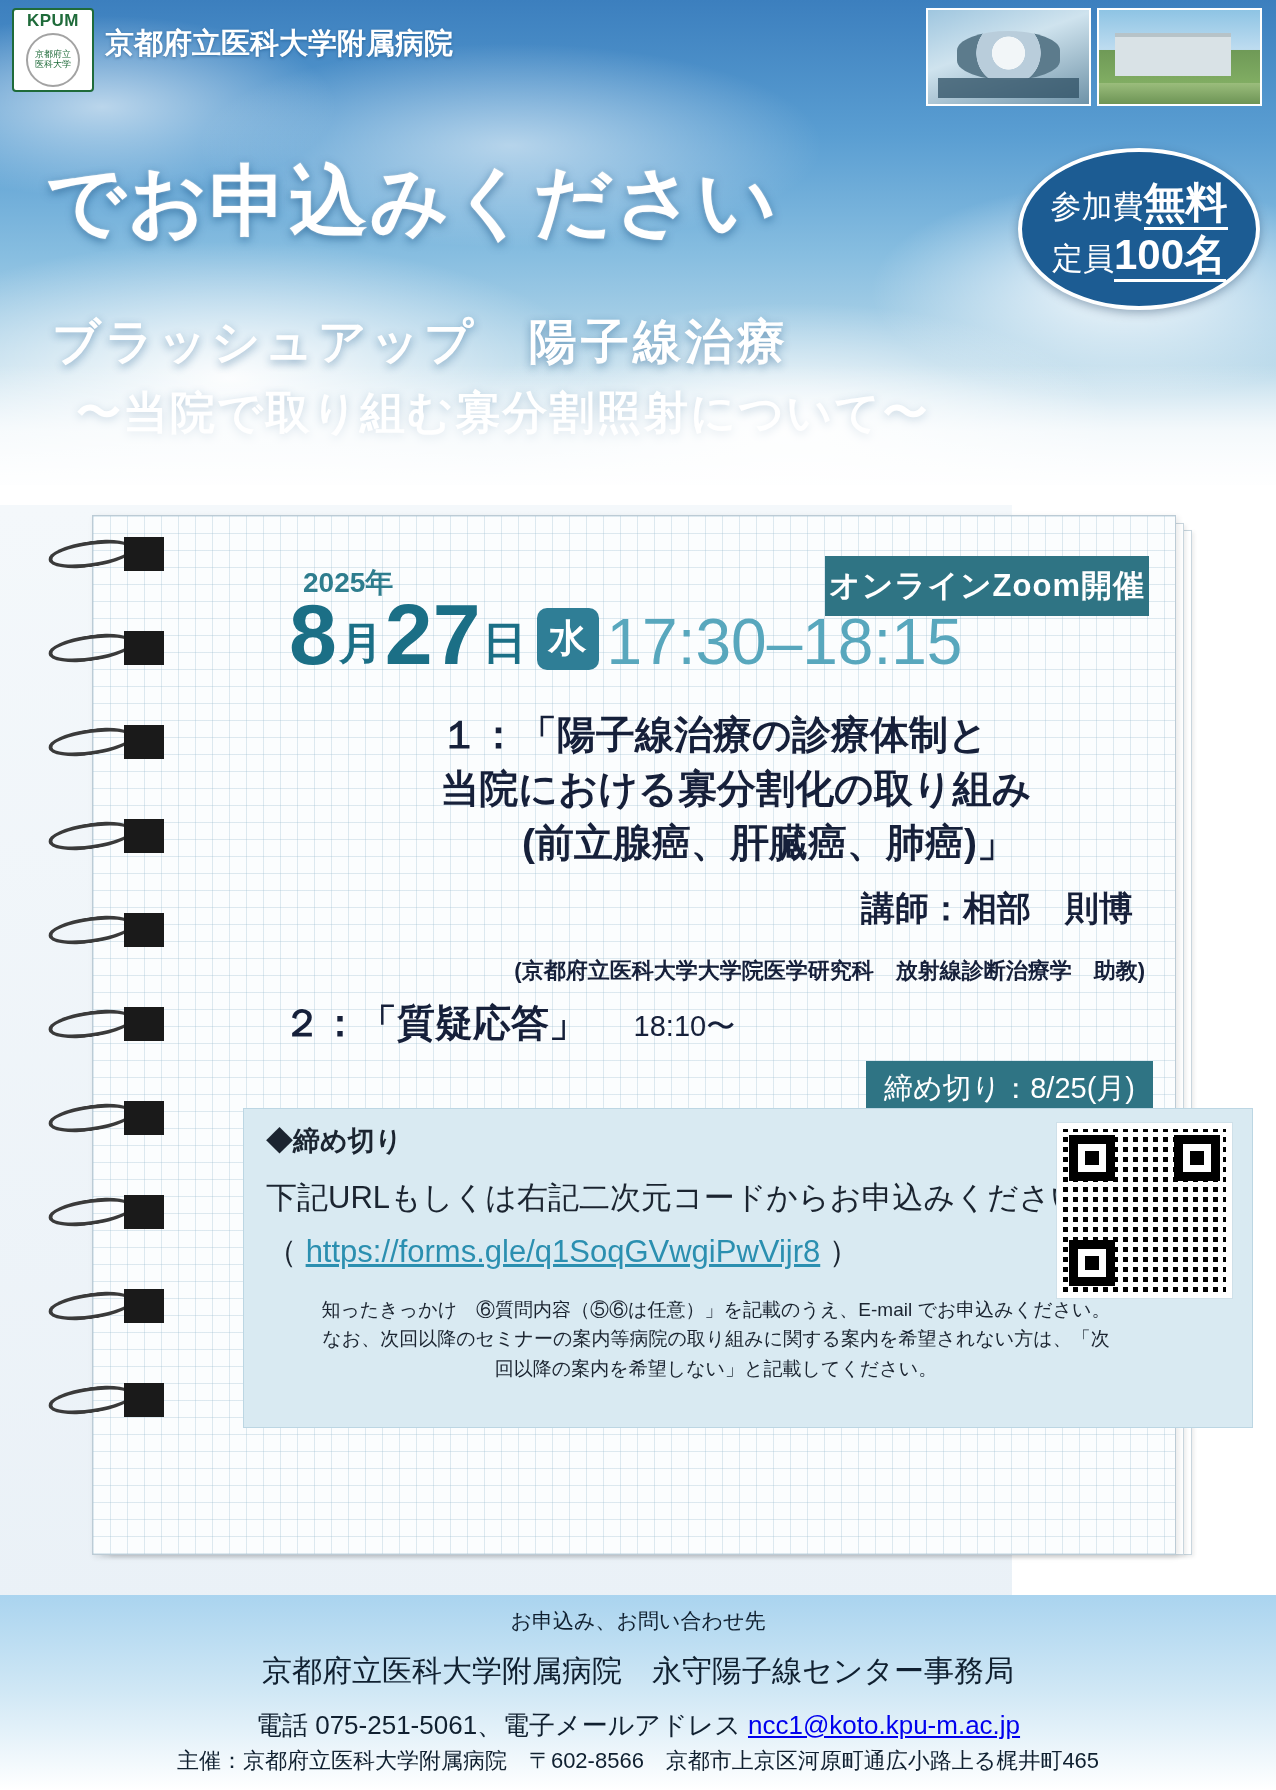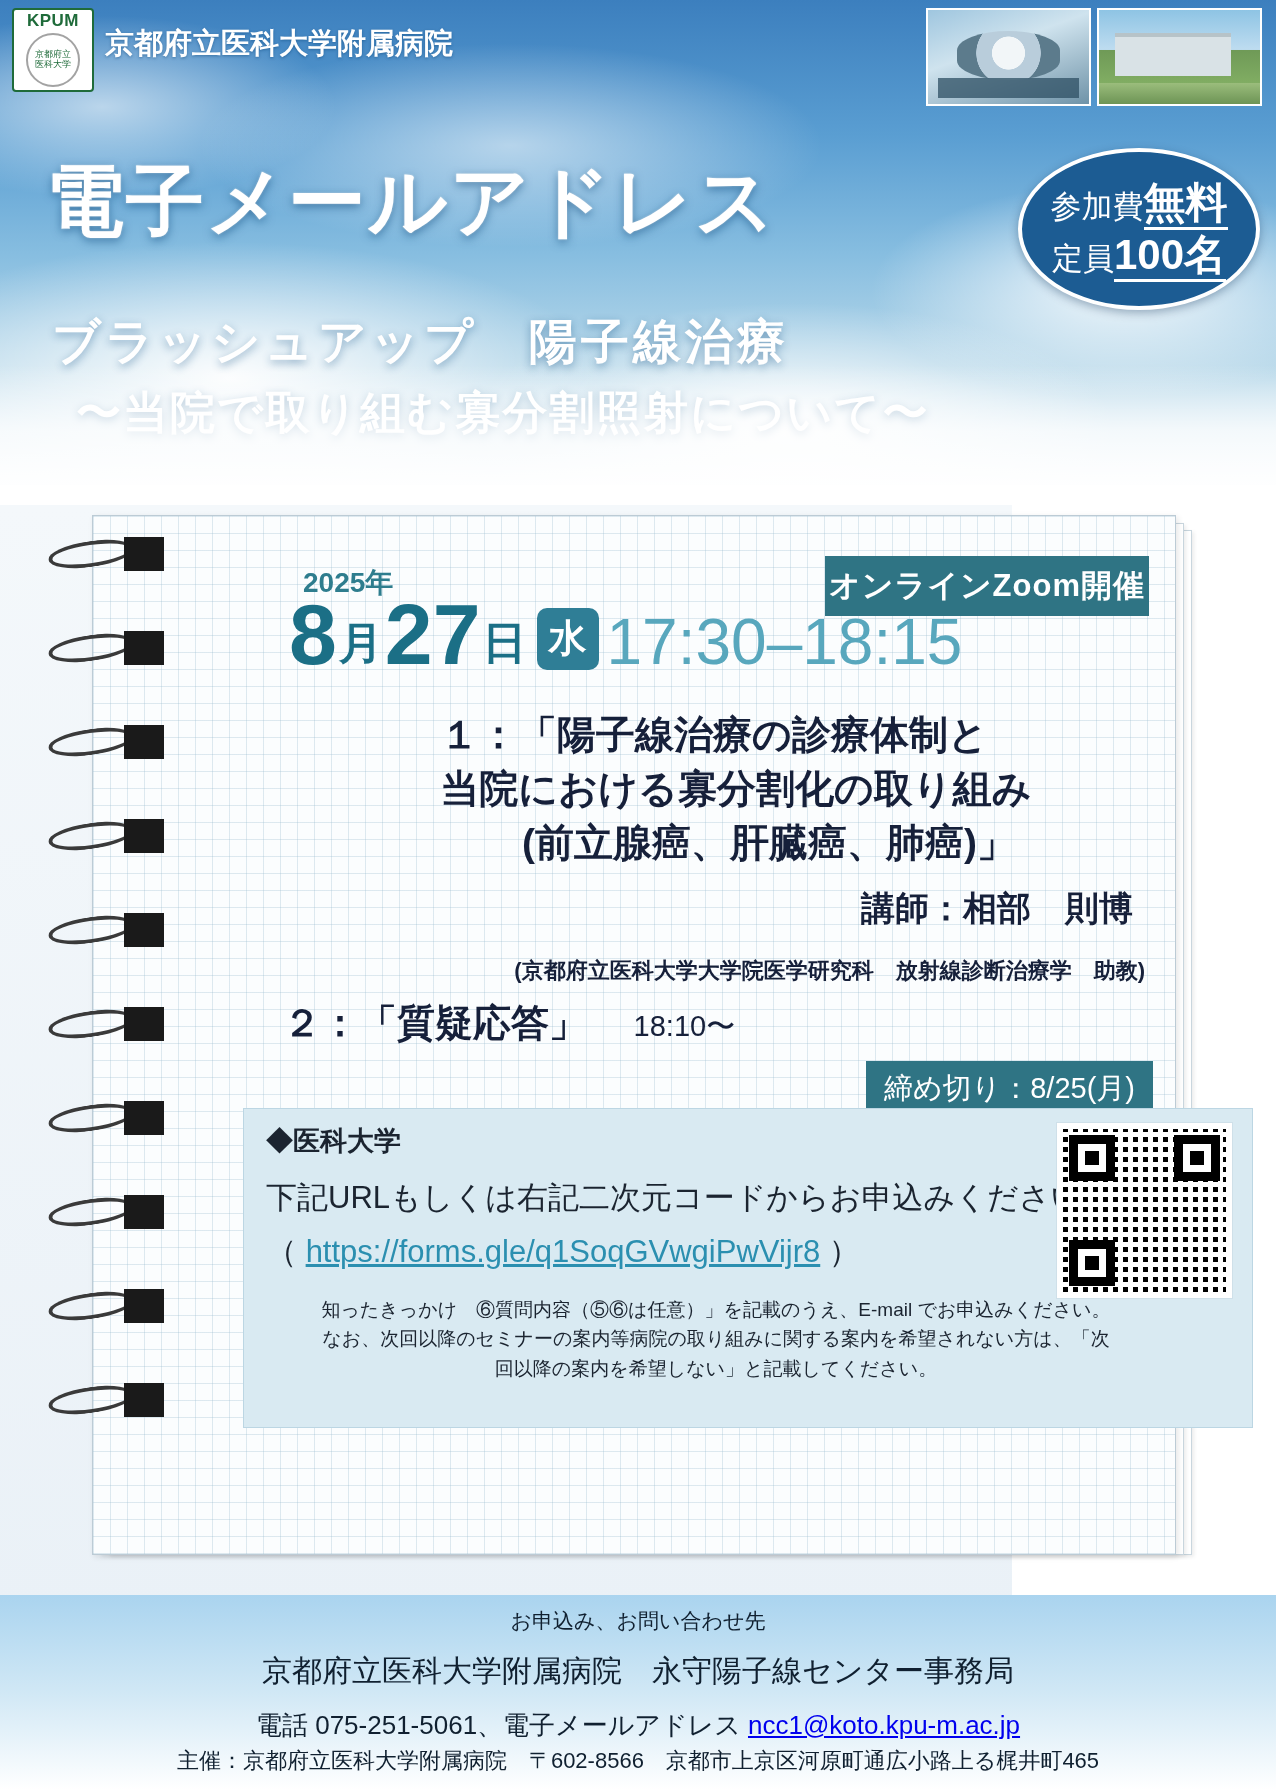--- a/index.html
+++ b/index.html
@@ -208,21 +208,21 @@
 
   <div class="org">
     <div>京都府立医科大学附属病院</div>
   </div>
 
   <div class="photos">
     <div class="photo p1"></div>
     <div class="photo p2"></div>
   </div>
 
-  <div class="main-title">電子メールアドレス</div>
+  <div class="main-title">でお申込みください</div>
   <div class="sub1">ブラッシュアップ　陽子線治療</div>
   <div class="sub2">〜当院で取り組む寡分割照射について〜</div>
 
   <div class="badge-circle">
     <div class="badge-line">
       <span>参加費</span><span class="big ul">無料</span>
     </div>
     <div class="badge-line">
       <span>定員</span><span class="big ul">100名</span>
     </div>
@@ -259,21 +259,21 @@
     <div class="affil">(京都府立医科大学大学院医学研究科　放射線診断治療学　助教)</div>
 
     <div class="qa">
       <span>２：「質疑応答」</span>
       <span class="small">18:10〜</span>
     </div>
 
     <div class="deadline">締め切り：8/25(月)</div>
 
     <div class="apply-box">
-      <div class="apply-title">◆医科大学</div>
+      <div class="apply-title">◆締め切り</div>
       <div class="apply-desc">下記URLもしくは右記二次元コードからお申込みください。</div>
       <div class="apply-url">
         <span>（</span>
         <a href="#">https://forms.gle/q1SoqGVwgiPwVijr8</a>
         <span>）</span>
       </div>
       <div class="apply-note">
         <div>知ったきっかけ　⑥質問内容（⑤⑥は任意）」を記載のうえ、E-mail でお申込みください。</div>
         <div>なお、次回以降のセミナーの案内等病院の取り組みに関する案内を希望されない方は、「次</div>
         <div>回以降の案内を希望しない」と記載してください。</div>

